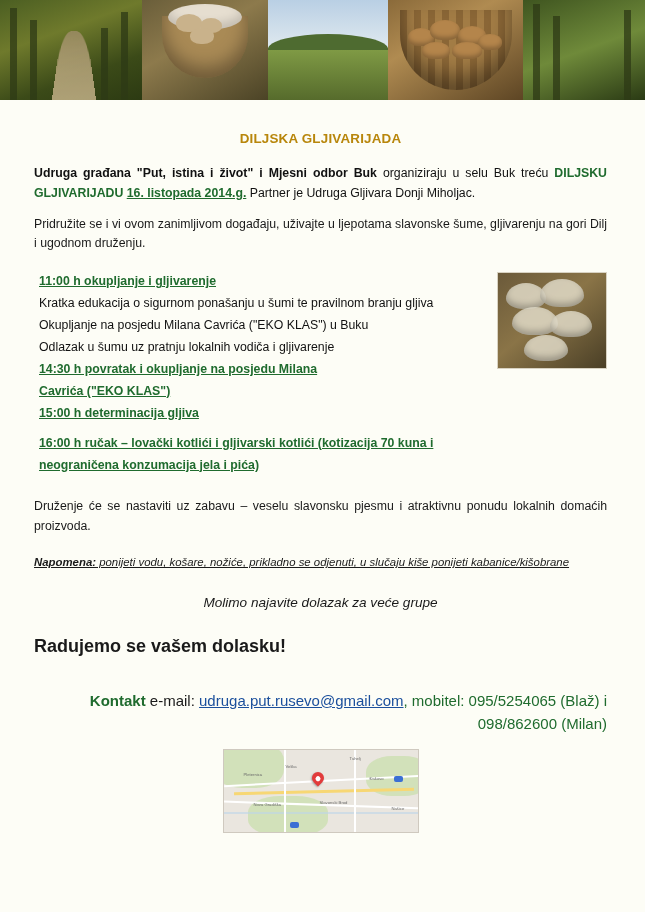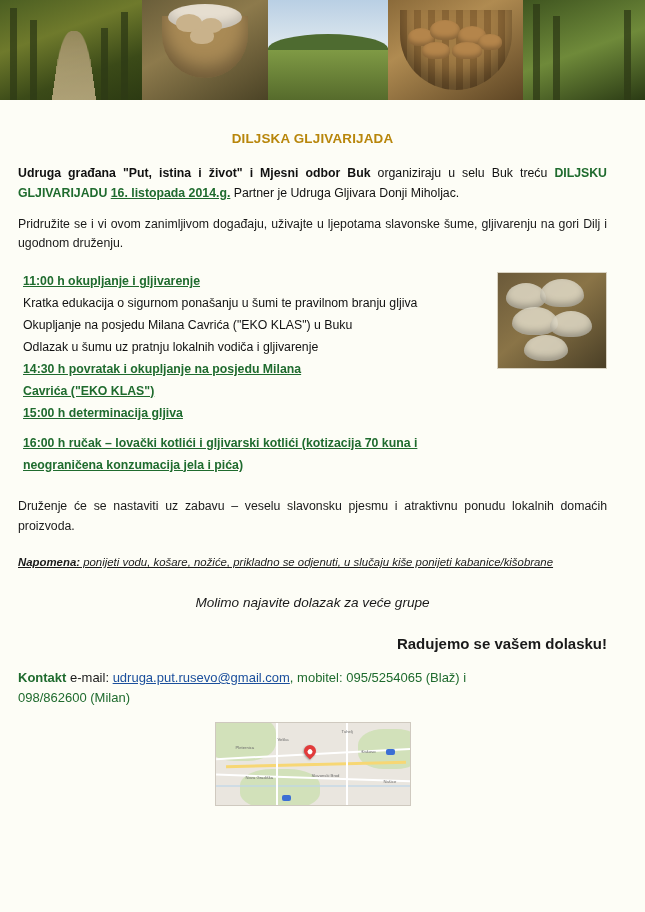--- a/index.html
+++ b/index.html
@@ -65,21 +65,21 @@
     position: absolute; left: 50%; top: 10px; transform: translateX(-50%);
     width: 112px; height: 80px; border-radius: 0 0 56px 56px;
     background: repeating-linear-gradient(90deg,#8a6636 0 7px,#a27c45 7px 14px);
     box-shadow: inset 0 -14px 20px rgba(0,0,0,.4);
   }
   .mheap { position:absolute; left:50%; top:12px; transform:translateX(-50%); width:104px; height:46px; }
   .mheap span { position:absolute; background:#b4854b; border-radius:50% 50% 40% 40%; box-shadow: inset 0 -3px 4px rgba(0,0,0,.25); }
 
   
   .doc {
-    padding: 20px 38px 0 18px;
+    padding: 20px 38px 0 34px;
     font-size: 12.3px;
     line-height: 1.62;
   }
   .title {
     text-align: center;
     color: #b8860b;
     font-weight: bold;
     font-size: 13.4px;
     letter-spacing: .2px;
     margin: 8px 0 14px 0;
@@ -113,29 +113,29 @@
   }
   .note .lbl { font-weight: bold; font-style: italic; }
 
   .center-italic {
     text-align: center;
     font-style: italic;
     font-size: 13.6px;
     margin: 20px 0 6px 0;
   }
   .center-bold {
+    text-align: left;
+    font-weight: bold;
+    font-size: 18px;
+    margin: 18px 0 6px 0;
+  }
+  .contact {
     text-align: right;
-    font-weight: bold;
+    margin-top: 28px;
     font-size: 15px;
-    margin: 18px 0 6px 0;
-  }
-  .contact {
-    text-align: left;
-    margin-top: 12px;
-    font-size: 13px;
     line-height: 1.55;
   }
   .contact .kw { font-weight: bold; color: #1f6b2e; }
   .contact .mail { color: #1b4f9c; text-decoration: underline; }
   .contact .mob { color: #1f6b2e; }
 
   
   .map-wrap { display:flex; justify-content:center; margin-top: 14px; }
   .map {
     position: relative;

